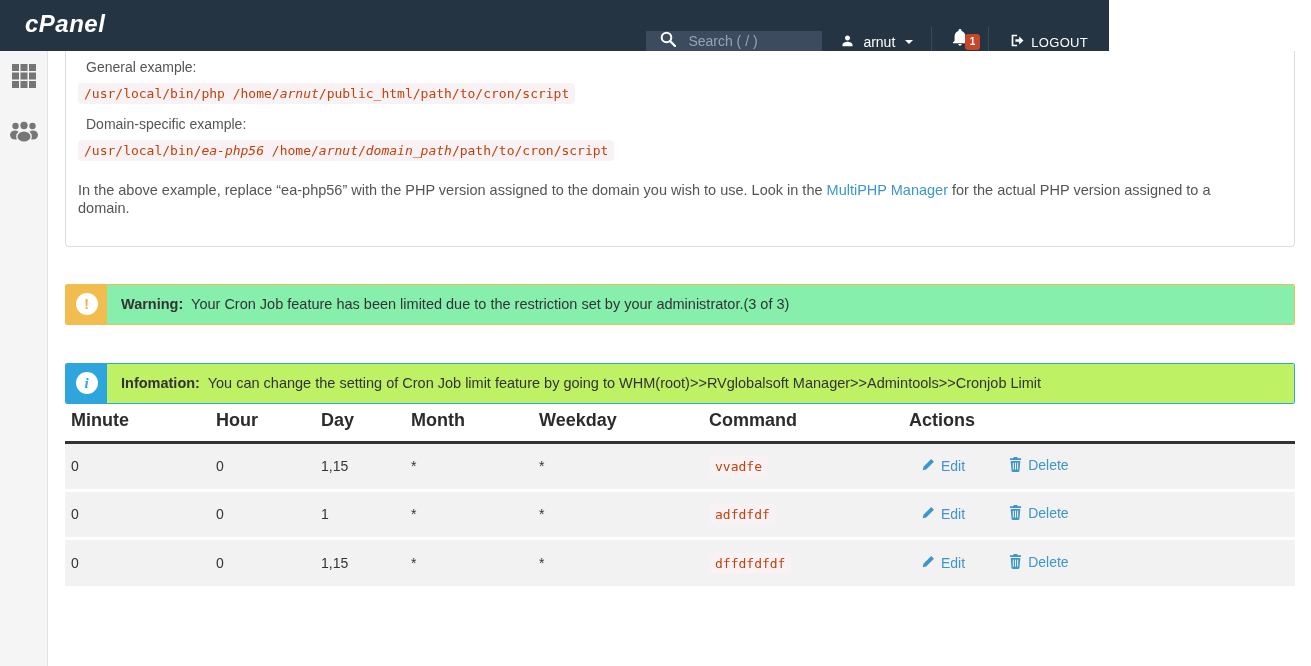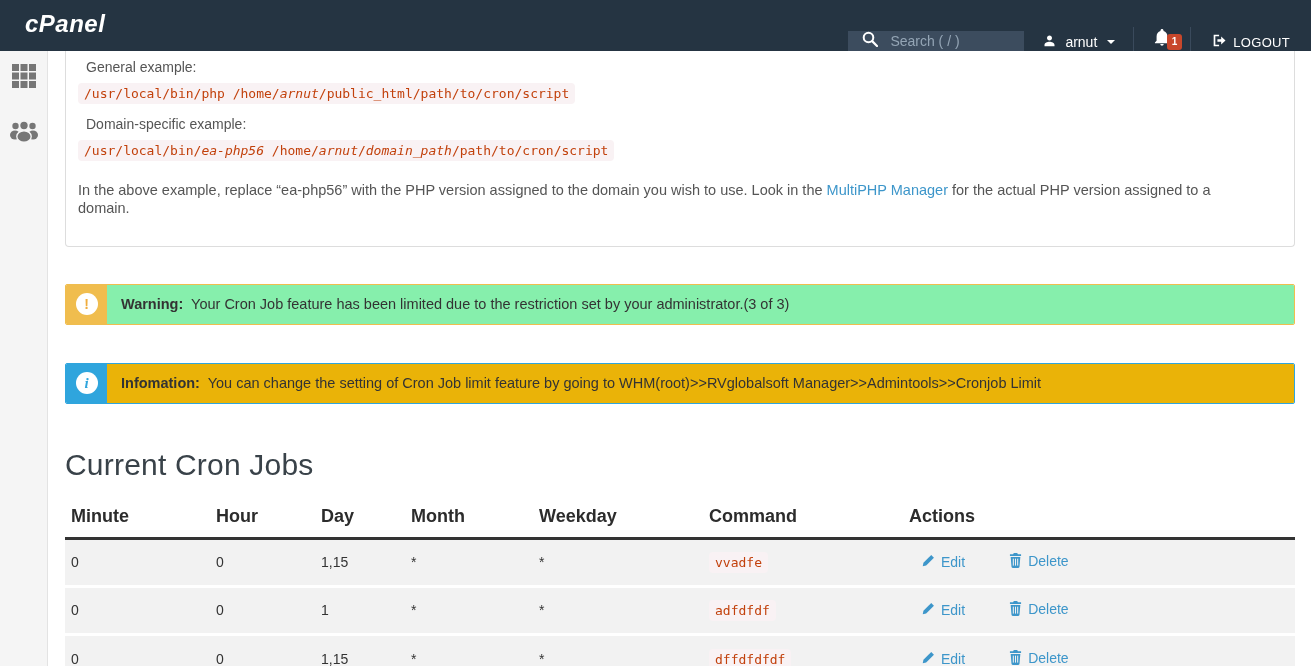--- a/index.html
+++ b/index.html
@@ -5,21 +5,21 @@
   * { box-sizing: border-box; }
   html, body { margin: 0; padding: 0; }
   body {
     width: 1311px; height: 666px; overflow: hidden;
     font-family: "Liberation Sans", sans-serif;
     background: #ffffff; color: #333;
   }
 
   
   .navbar {
-    position: fixed; top: 0; left: 0; width: 1311px; height: 51px;
+    position: fixed; top: 0; left: 0; width: 1109px; height: 51px;
     background: #253442; display: flex; align-items: stretch; z-index: 50;
   }
   .brand {
     color: #fff; font-size: 24px; font-weight: bold; font-style: italic;
     padding: 10px 0 0 25px; letter-spacing: .5px; user-select: none;
   }
   .nav-right { margin-left: auto; display: flex; align-items: flex-end; }
   .search-box {
     width: 176px; background: #3c4c5e; display: flex; align-items: center;
     padding: 0 14px; gap: 10px;
@@ -89,21 +89,21 @@
     width: 22px; height: 22px; border-radius: 50%; background: #fff;
     text-align: center; line-height: 22px; font-weight: bold; font-size: 14px;
   }
   .alert-warning .alert-circle { color: #f0ad3e; }
   .alert-info .alert-circle { color: #2fa5dd; font-family: "Liberation Serif", serif; font-style: italic; font-size: 15px; }
   .alert-body {
     flex: 1; display: flex; align-items: center; padding: 0 14px;
     font-size: 14.5px; color: #333;
   }
   .alert-warning .alert-body { background: #86efac; }
-  .alert-info    .alert-body { background: #eab308; }
+  .alert-info    .alert-body { background: #bef264; }
   .alert-body b { margin-right: 4px; }
 
   
   h1.cron-title {
     margin: 44px 0 18px 0; font-size: 30px; font-weight: 400; color: #394249; letter-spacing: .2px;
   }
   table.cron { width: 1230px; border-collapse: collapse; }
   table.cron th {
     text-align: left; font-size: 18px; color: #2c2c2c; font-weight: bold;
     padding: 6px 8px 10px 6px; border-bottom: 3px solid #333;
@@ -220,21 +220,20 @@
 
     <div class="alert alert-info">
       <div class="alert-icon-cell">
         <div class="alert-circle">i</div>
       </div>
       <div class="alert-body">
         <span><b>Infomation:</b><span> You can change the setting of Cron Job limit feature by going to WHM(root)&gt;&gt;RVglobalsoft Manager&gt;&gt;Admintools&gt;&gt;Cronjob Limit</span></span>
       </div>
     </div>
 
-    <h1 class="cron-title">Current Cron Jobs</h1>
 
     <table class="cron">
       <thead>
         <tr>
           <th class="col-minute">Minute</th>
           <th class="col-hour">Hour</th>
           <th class="col-day">Day</th>
           <th class="col-month">Month</th>
           <th class="col-weekday">Weekday</th>
           <th class="col-command">Command</th>

